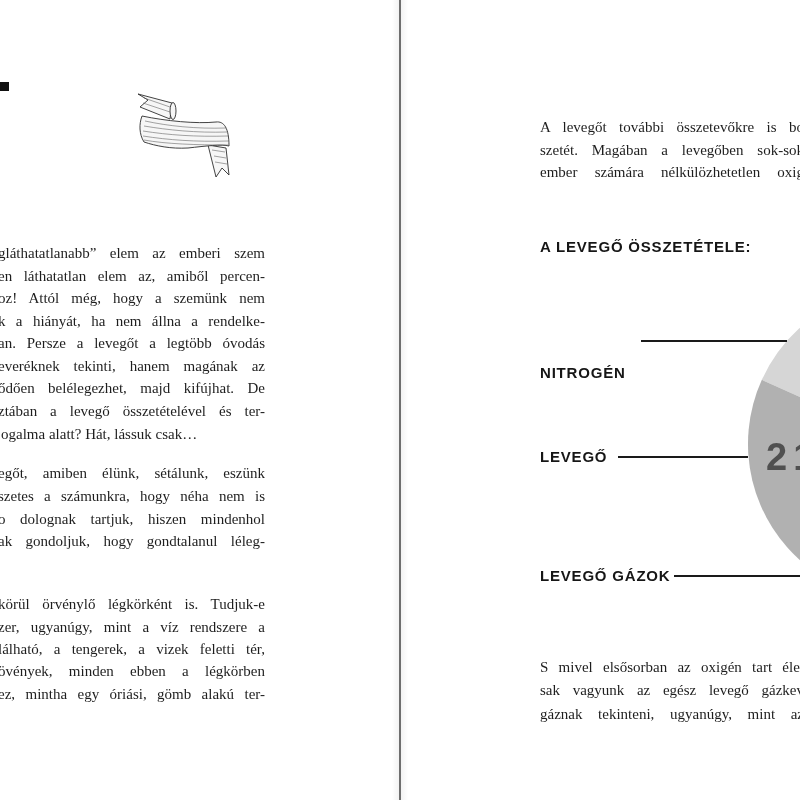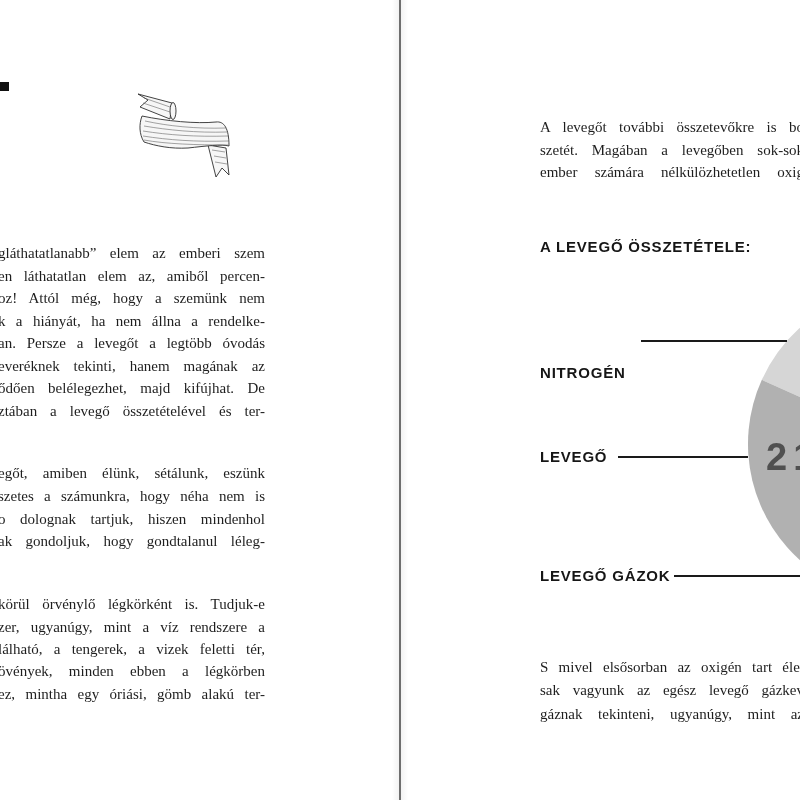--- a/index.html
+++ b/index.html
@@ -62,20 +62,21 @@
     </svg>
 
     <div class="ln lj" style="top:242px">gláthatatlanabb” elem az emberi szem</div>
     <div class="ln lj" style="top:265px">en láthatatlan elem az, amiből percen-</div>
     <div class="ln lj" style="top:287px">oz! Attól még, hogy a szemünk nem</div>
     <div class="ln lj" style="top:310px">k a hiányát, ha nem állna a rendelke-</div>
     <div class="ln lj" style="top:332px">an. Persze a levegőt a legtöbb óvodás</div>
     <div class="ln lj" style="top:355px">everéknek tekinti, hanem magának az</div>
     <div class="ln lj" style="top:377px">ődően belélegezhet, majd kifújhat. De</div>
     <div class="ln lj" style="top:400px">ztában a levegő összetételével és ter-</div>
+    <div class="ln lend" style="top:423px">ogalma alatt? Hát, lássuk csak…</div>
 
     <div class="ln lj" style="top:462px">egőt, amiben élünk, sétálunk, eszünk</div>
     <div class="ln lj" style="top:485px">szetes a számunkra, hogy néha nem is</div>
     <div class="ln lj" style="top:508px">o dolognak tartjuk, hiszen mindenhol</div>
     <div class="ln lj" style="top:530px">ak gondoljuk, hogy gondtalanul léleg-</div>
 
     <div class="ln lj" style="top:593px">körül örvénylő légkörként is. Tudjuk-e</div>
     <div class="ln lj" style="top:616px">zer, ugyanúgy, mint a víz rendszere a</div>
     <div class="ln lj" style="top:638px">lálható, a tengerek, a vizek feletti tér,</div>
     <div class="ln lj" style="top:660px">övények, minden ebben a légkörben</div>

